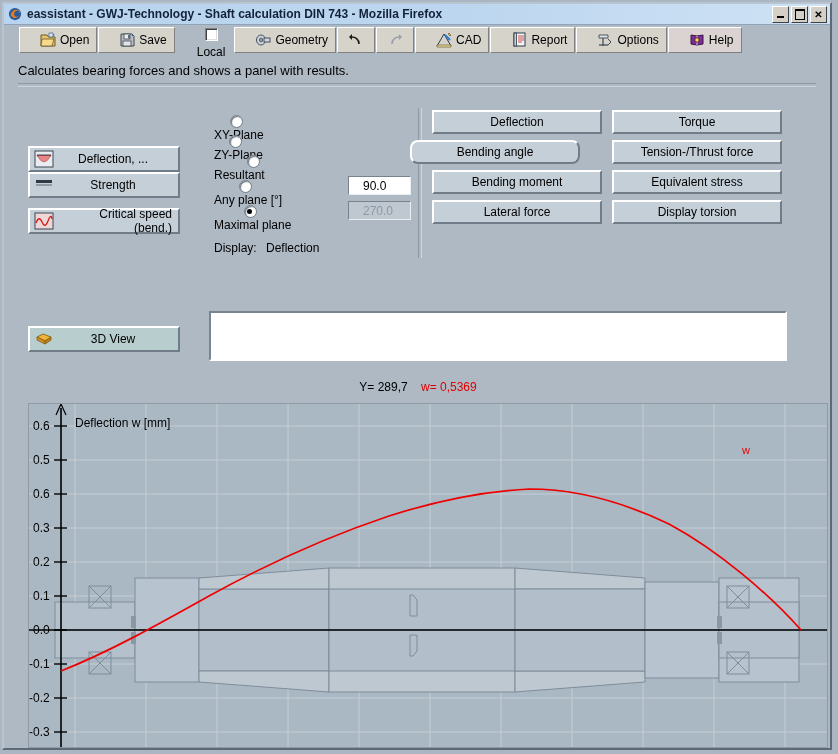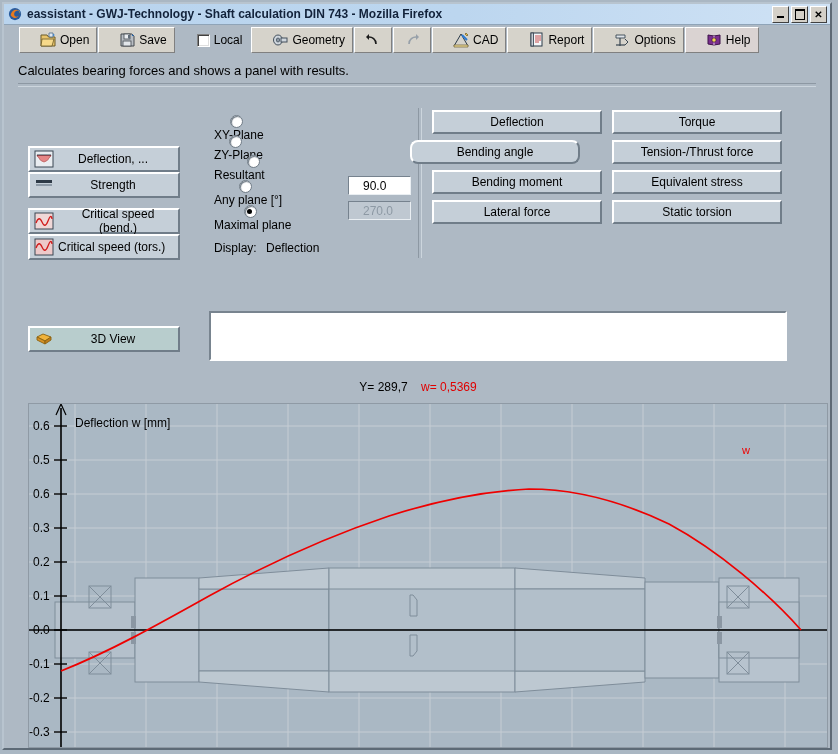--- a/index.html
+++ b/index.html
@@ -48,21 +48,21 @@
   .toolbar{
     position:absolute;left:2px;top:21px;right:2px;height:30px;
     display:flex;align-items:center;padding-left:13px;gap:1px;
   }
   .tbtn{
     height:24px;background:#d6d3cb;
     border:1px solid;border-color:#ffffff #808080 #808080 #ffffff;
     display:flex;align-items:center;gap:4px;padding:0 7px 0 20px;
     font-size:12px;color:#000;cursor:default;white-space:nowrap;
   }
-  .tbtn.flat{background:transparent;border-color:transparent;}
+  .tbtn.flat{background:transparent;border-color:transparent;flex-direction:column;}
   .tbtn.disabled{color:#8a8a8a;}
   .ticon{width:16px;height:16px;flex:0 0 auto;display:block;}
   .chk{
     width:11px;height:11px;background:#fff;
     border:1px solid;border-color:#808080 #ffffff #ffffff #808080;
     box-shadow:inset 1px 1px 0 #404040, inset -1px -1px 0 #dfdfdf;
     flex:0 0 auto;
   }
   
   .descbar{
@@ -314,32 +314,23 @@
         <span class="lbl">Strength</span>
       </div>
 
       <div class="lbtn" style="left:14px;top:118px;">
         <span class="licon">
           <svg width="20" height="20" viewBox="0 0 20 20">
             <rect x="1" y="2" width="18" height="16" fill="#f0d7d7" stroke="#3a4752" stroke-width="1"></rect>
             <path d="M2 12 Q5 4 8 11 T14 10 T18 8" fill="none" stroke="#d11c1c" stroke-width="1.3"></path>
           </svg>
         </span>
-        <span class="lbl" style="text-align:center;padding-left:10px;">Critical speed (bend.)</span>
-      </div>
-
-      <div class="lbtn" style="left:14px;top:144px;">
-        <span class="licon">
-          <svg width="20" height="20" viewBox="0 0 20 20">
-            <rect x="1" y="2" width="18" height="16" fill="#edc9c9" stroke="#3a4752" stroke-width="1"></rect>
-            <path d="M2 11 Q5 3 8 10 T14 9 T18 7" fill="none" stroke="#d11c1c" stroke-width="1.3"></path>
-          </svg>
-        </span>
-        <span class="lbl" style="text-align:left;padding-left:4px;">Critical speed (tors.)</span>
-      </div>
+        <span class="lbl" style="text-align:right;padding-left:10px;">Critical speed (bend.)</span>
+      </div>
+
 
       <div class="lbtn teal" style="left:14px;top:236px;">
         <span class="licon">
           <svg width="20" height="20" viewBox="0 0 20 20">
             <path d="M3 8 L9 5 L17 8 L11 12 Z" fill="#f0b33c" stroke="#8a6312" stroke-width="0.9"></path>
             <path d="M3 8 L11 12 L11 15 L3 11 Z" fill="#d89224" stroke="#8a6312" stroke-width="0.9"></path>
             <path d="M11 12 L17 8 L17 11 L11 15 Z" fill="#c07e1a" stroke="#8a6312" stroke-width="0.9"></path>
           </svg>
         </span>
         <span class="lbl">3D View</span>
@@ -395,21 +386,21 @@
       <div class="rbtn" style="left:598px;top:20px;">
           <span>Torque</span>
         </div>
       <div class="rbtn" style="left:598px;top:50px;">
           <span>Tension-/Thrust force</span>
         </div>
       <div class="rbtn" style="left:598px;top:80px;">
           <span>Equivalent stress</span>
         </div>
       <div class="rbtn" style="left:598px;top:110px;">
-          <span>Static torsion</span>
+          <span>Display torsion</span>
         </div>
 
       <div class="outpanel">
         <span></span>
       </div>
 
       <div class="chart-head">
         <span class="ylab">Y= 289,7</span>
         <span class="wlab">w= 0,5369</span>
       </div>

